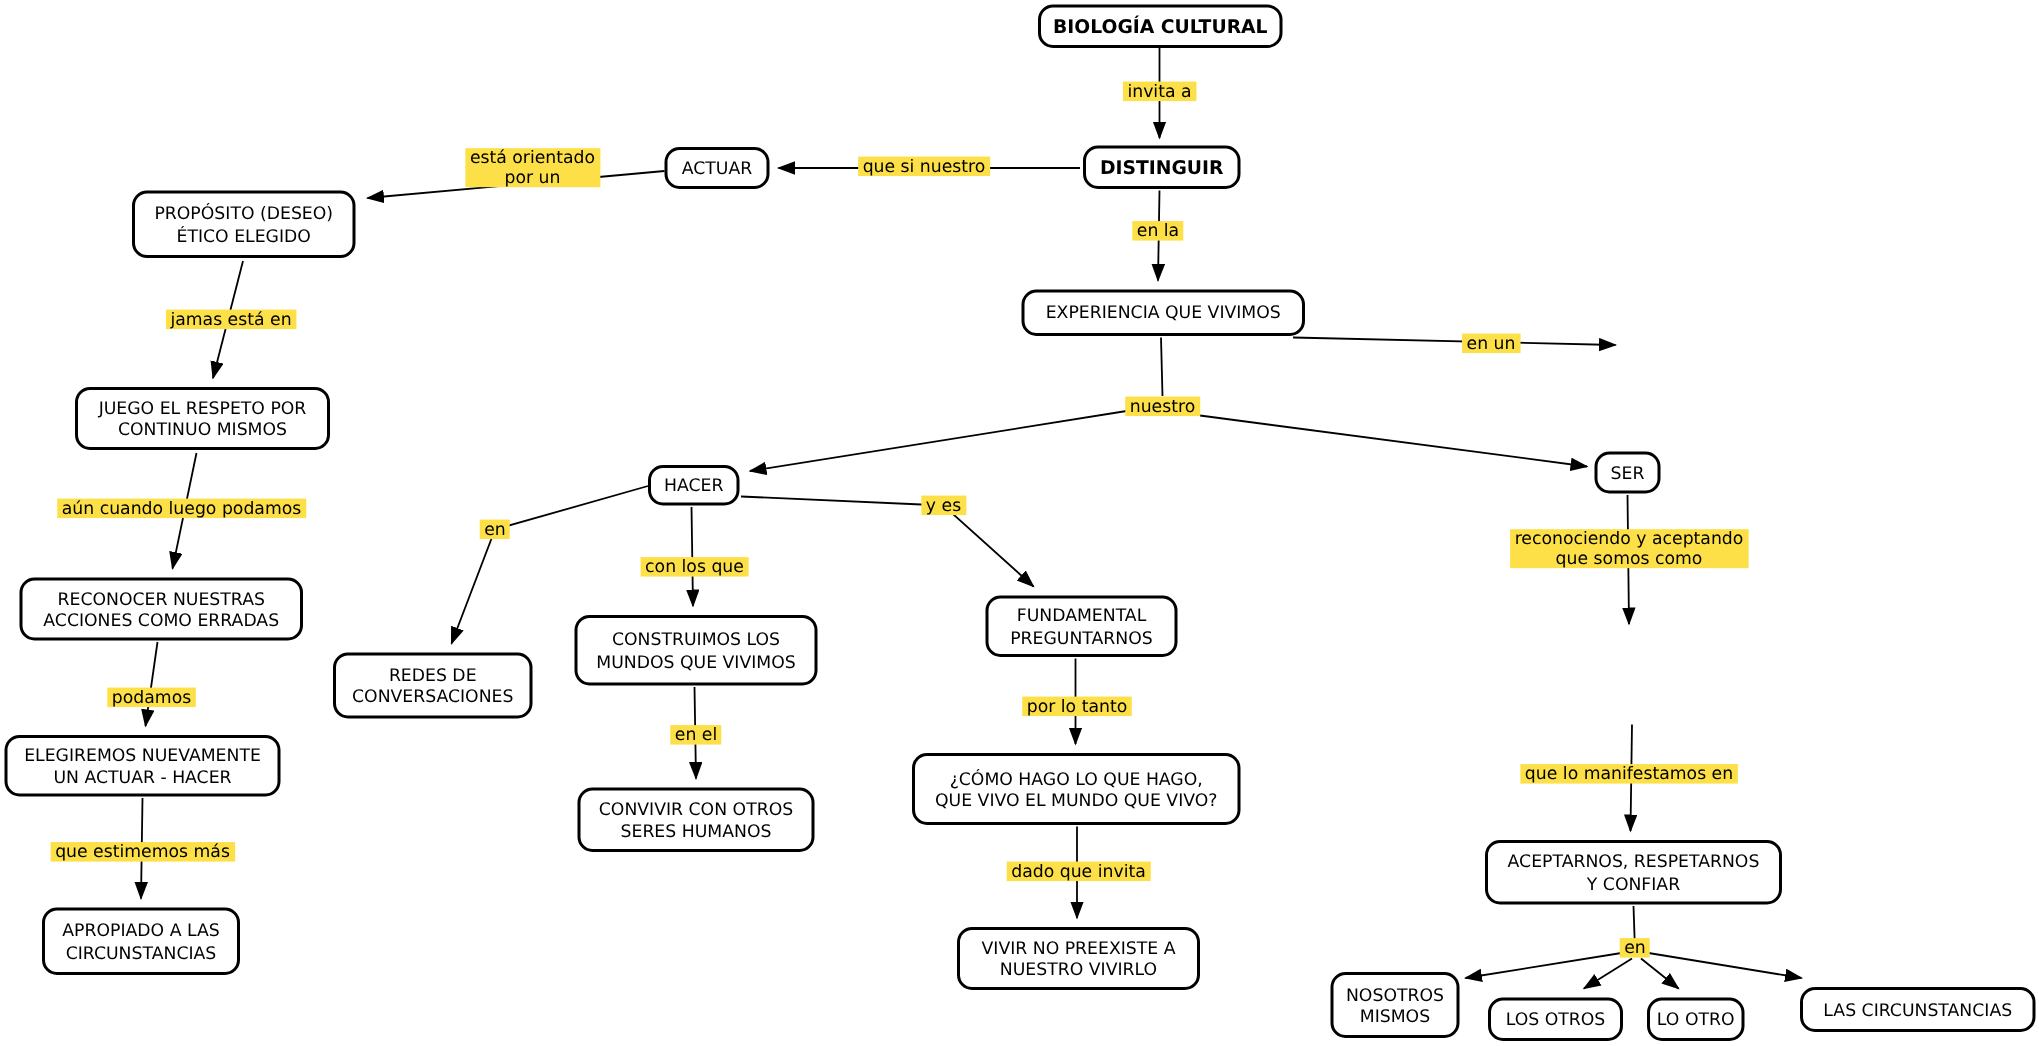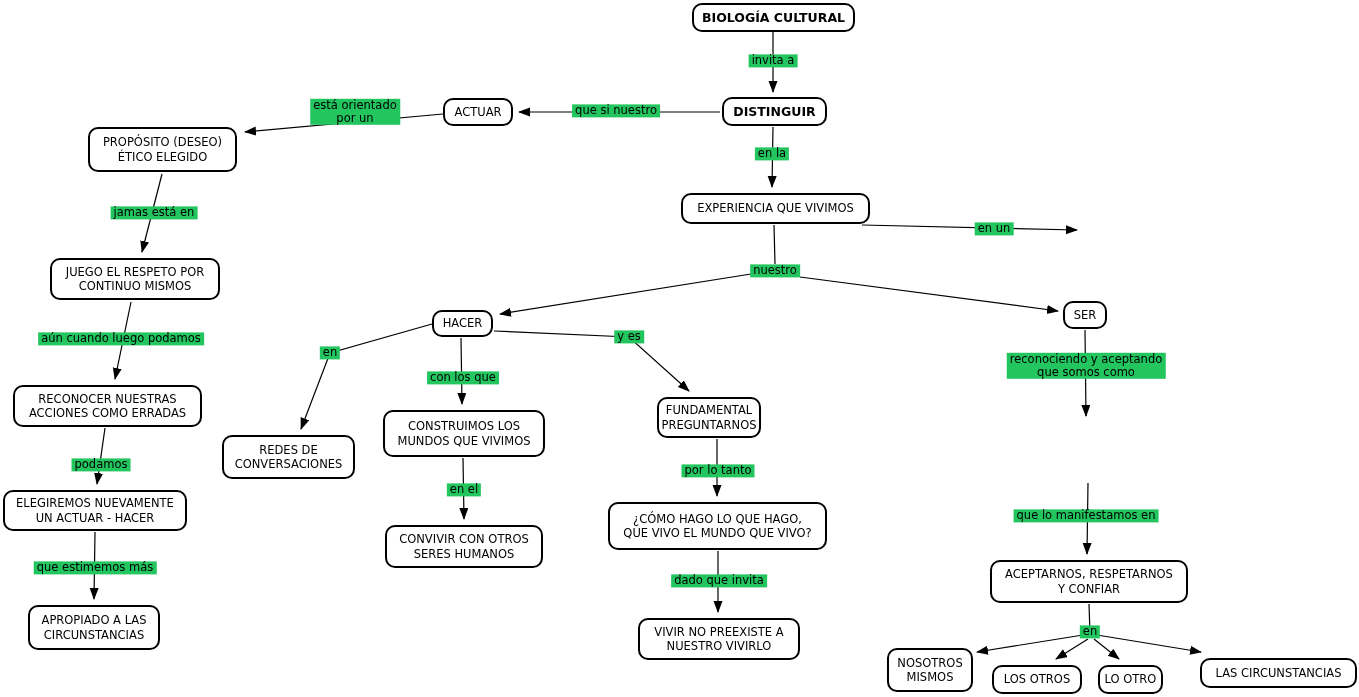--- a/index.html
+++ b/index.html
@@ -12,21 +12,21 @@
   .node {
     position:absolute; z-index:3; box-sizing:border-box;
     background:#ffffff; border:2px solid #000000; border-radius:10px;
     display:flex; align-items:center; justify-content:center;
     text-align:center; font-size:11.5px; line-height:1.25;
     white-space:pre-line; padding:2px 3px;
   }
   .node.bold { font-weight:bold; font-size:12.5px; }
   .lbl {
     position:absolute; z-index:2; transform:translate(-50%,-50%);
-    background:#22c55e; font-size:11.5px; line-height:1.15;
+    background:#fde047; font-size:11.5px; line-height:1.15;
     text-align:center; white-space:pre-line; padding:0 3px;
   }
 </style>
 </head>
 <body>
 
 <div class="canvas">
 
   <svg class="edges" width="1359" height="697">
     <defs>
@@ -78,21 +78,21 @@
 CIRCUNSTANCIAS</div>
   <div class="node" style="left:681px;top:193px;width:189px;height:31px">EXPERIENCIA QUE VIVIMOS</div>
   <div class="node" style="left:432px;top:310px;width:61px;height:27px">HACER</div>
   <div class="node" style="left:1063px;top:301px;width:44px;height:28px">SER</div>
   <div class="node" style="left:222px;top:435px;width:133px;height:44px">REDES DE
 CONVERSACIONES</div>
   <div class="node" style="left:383px;top:410px;width:162px;height:47px">CONSTRUIMOS LOS
 MUNDOS QUE VIVIMOS</div>
   <div class="node" style="left:385px;top:525px;width:158px;height:43px">CONVIVIR CON OTROS
 SERES HUMANOS</div>
-  <div class="node" style="left:657px;top:397px;width:104px;height:41px">FUNDAMENTAL
+  <div class="node" style="left:657px;top:397px;width:128px;height:41px">FUNDAMENTAL
 PREGUNTARNOS</div>
   <div class="node" style="left:608px;top:502px;width:219px;height:48px">¿CÓMO HAGO LO QUE HAGO,
 QUE VIVO EL MUNDO QUE VIVO?</div>
   <div class="node" style="left:638px;top:618px;width:162px;height:42px">VIVIR NO PREEXISTE A
 NUESTRO VIVIRLO</div>
   <div class="node" style="left:990px;top:560px;width:198px;height:43px">ACEPTARNOS, RESPETARNOS
 Y CONFIAR</div>
   <div class="node" style="left:887px;top:648px;width:86px;height:44px">NOSOTROS
 MISMOS</div>
   <div class="node" style="left:992px;top:665px;width:90px;height:29px">LOS OTROS</div>

